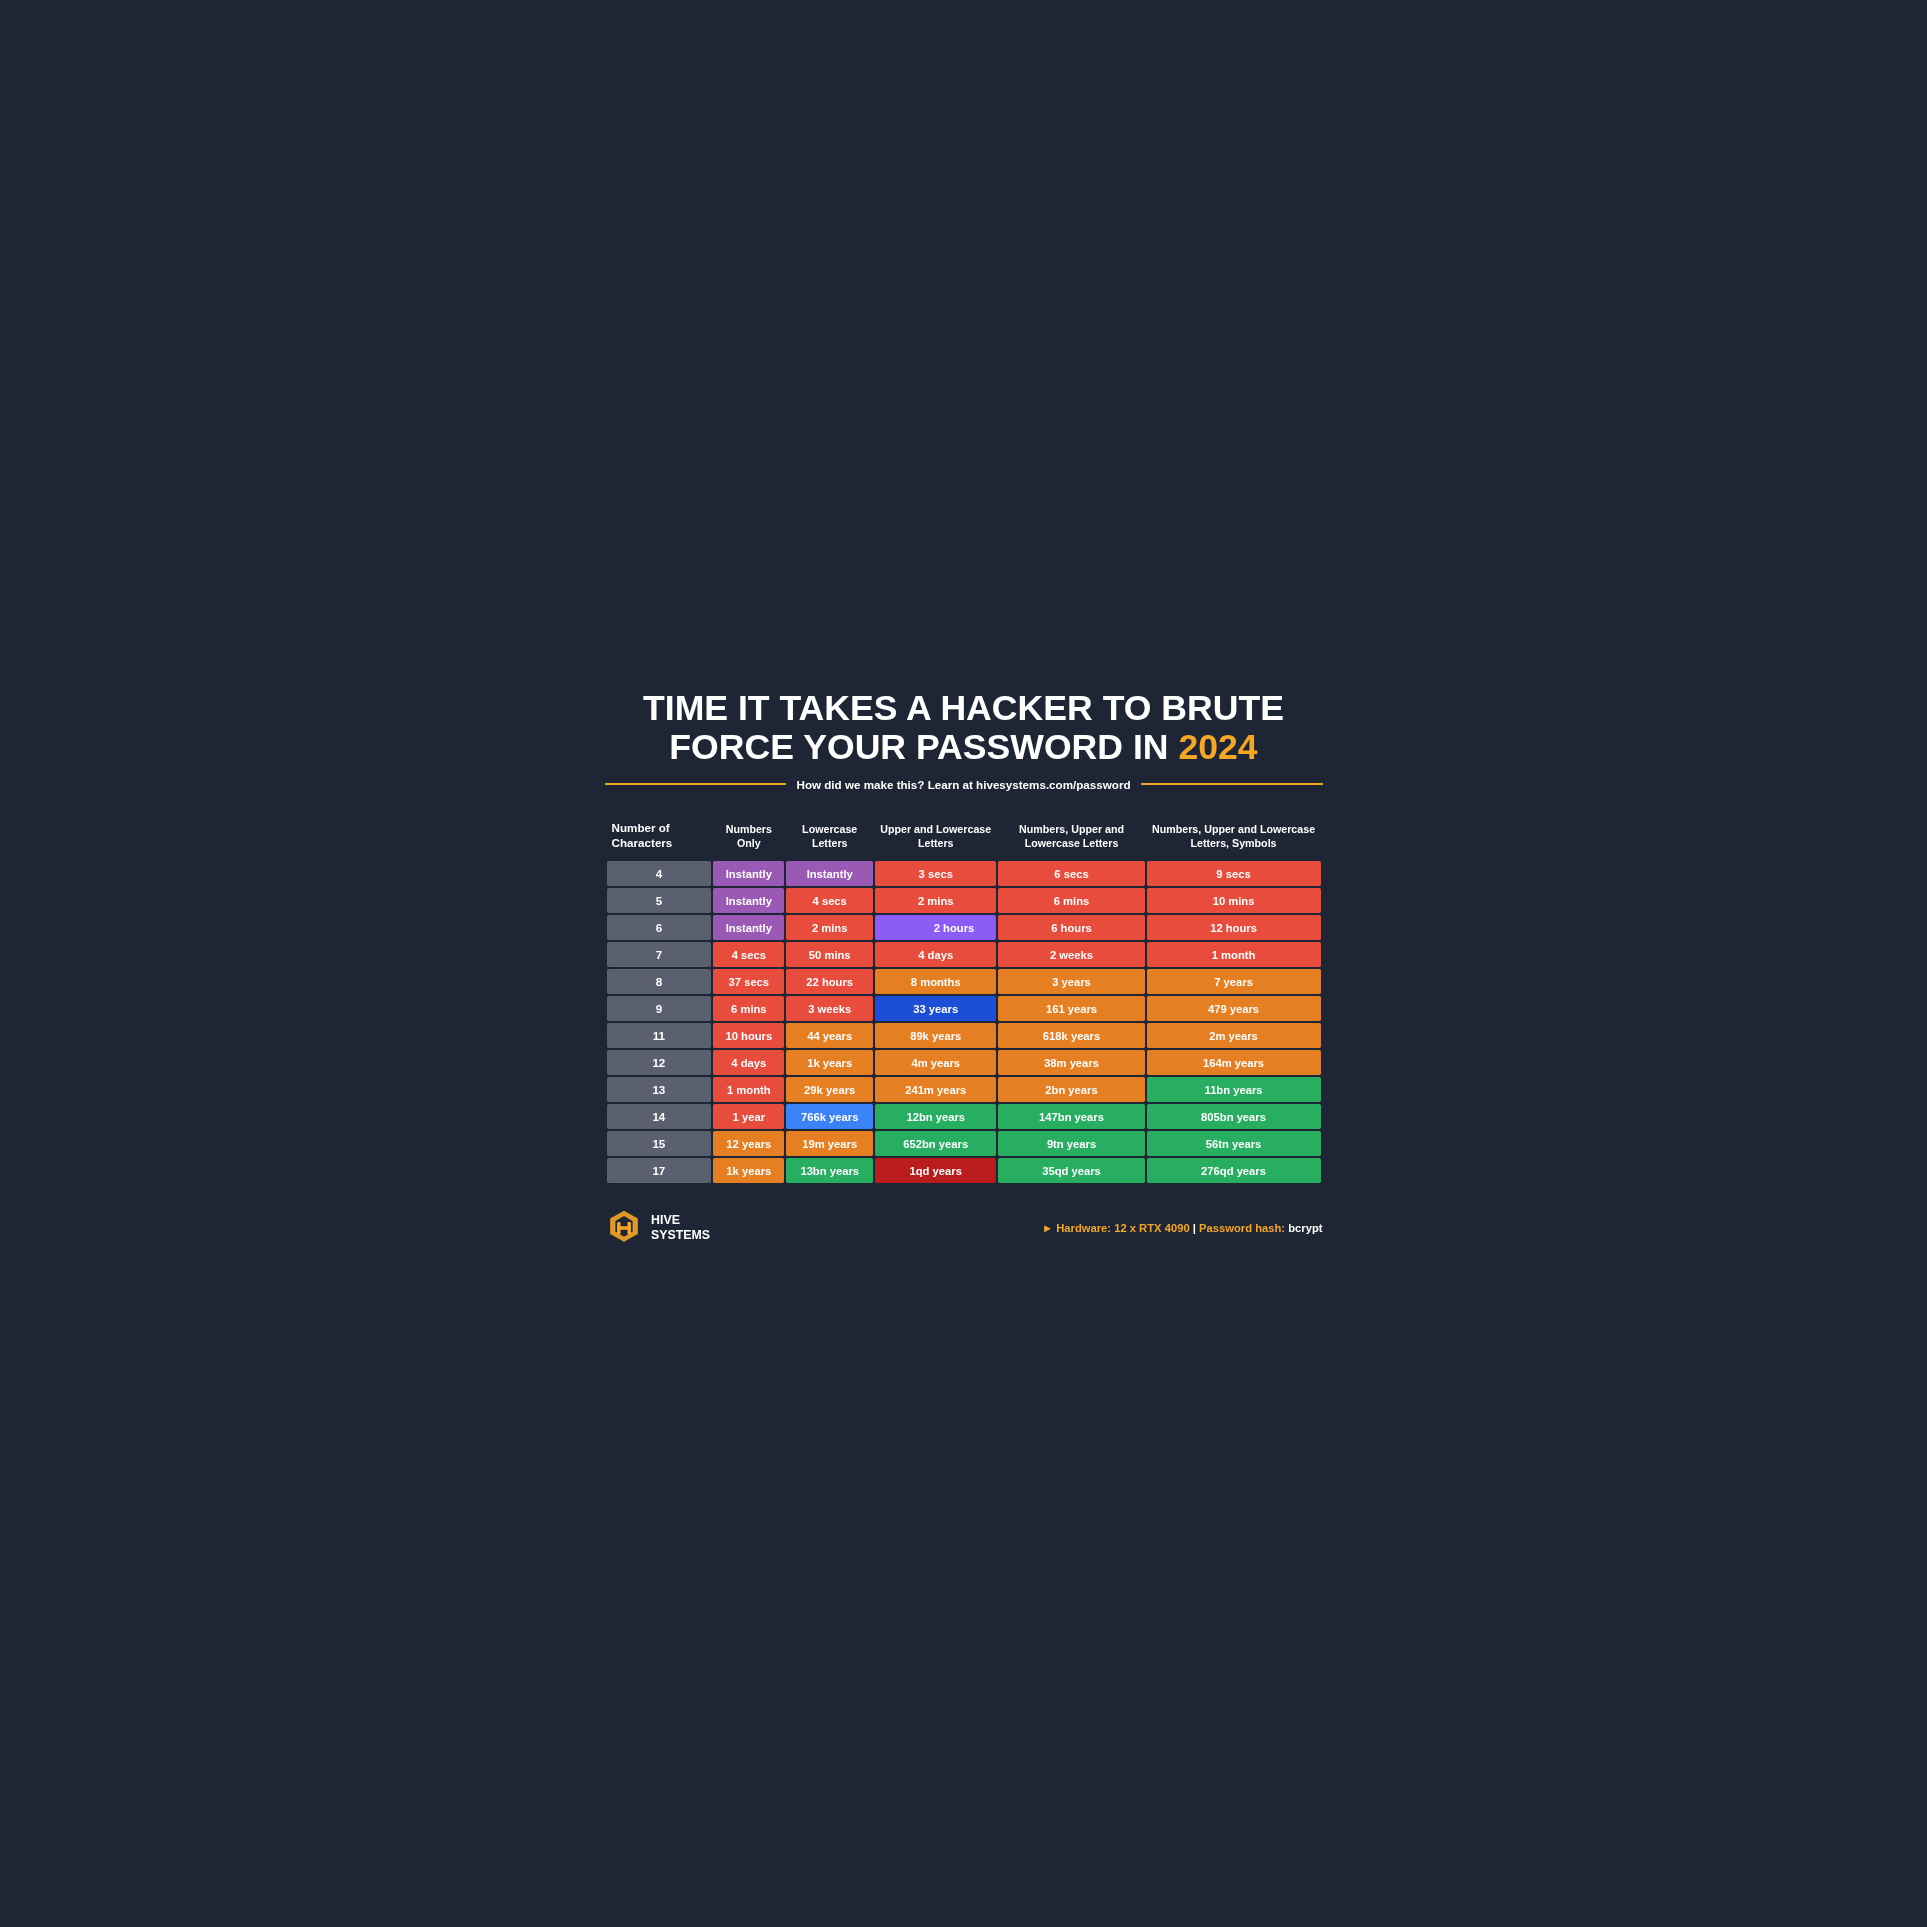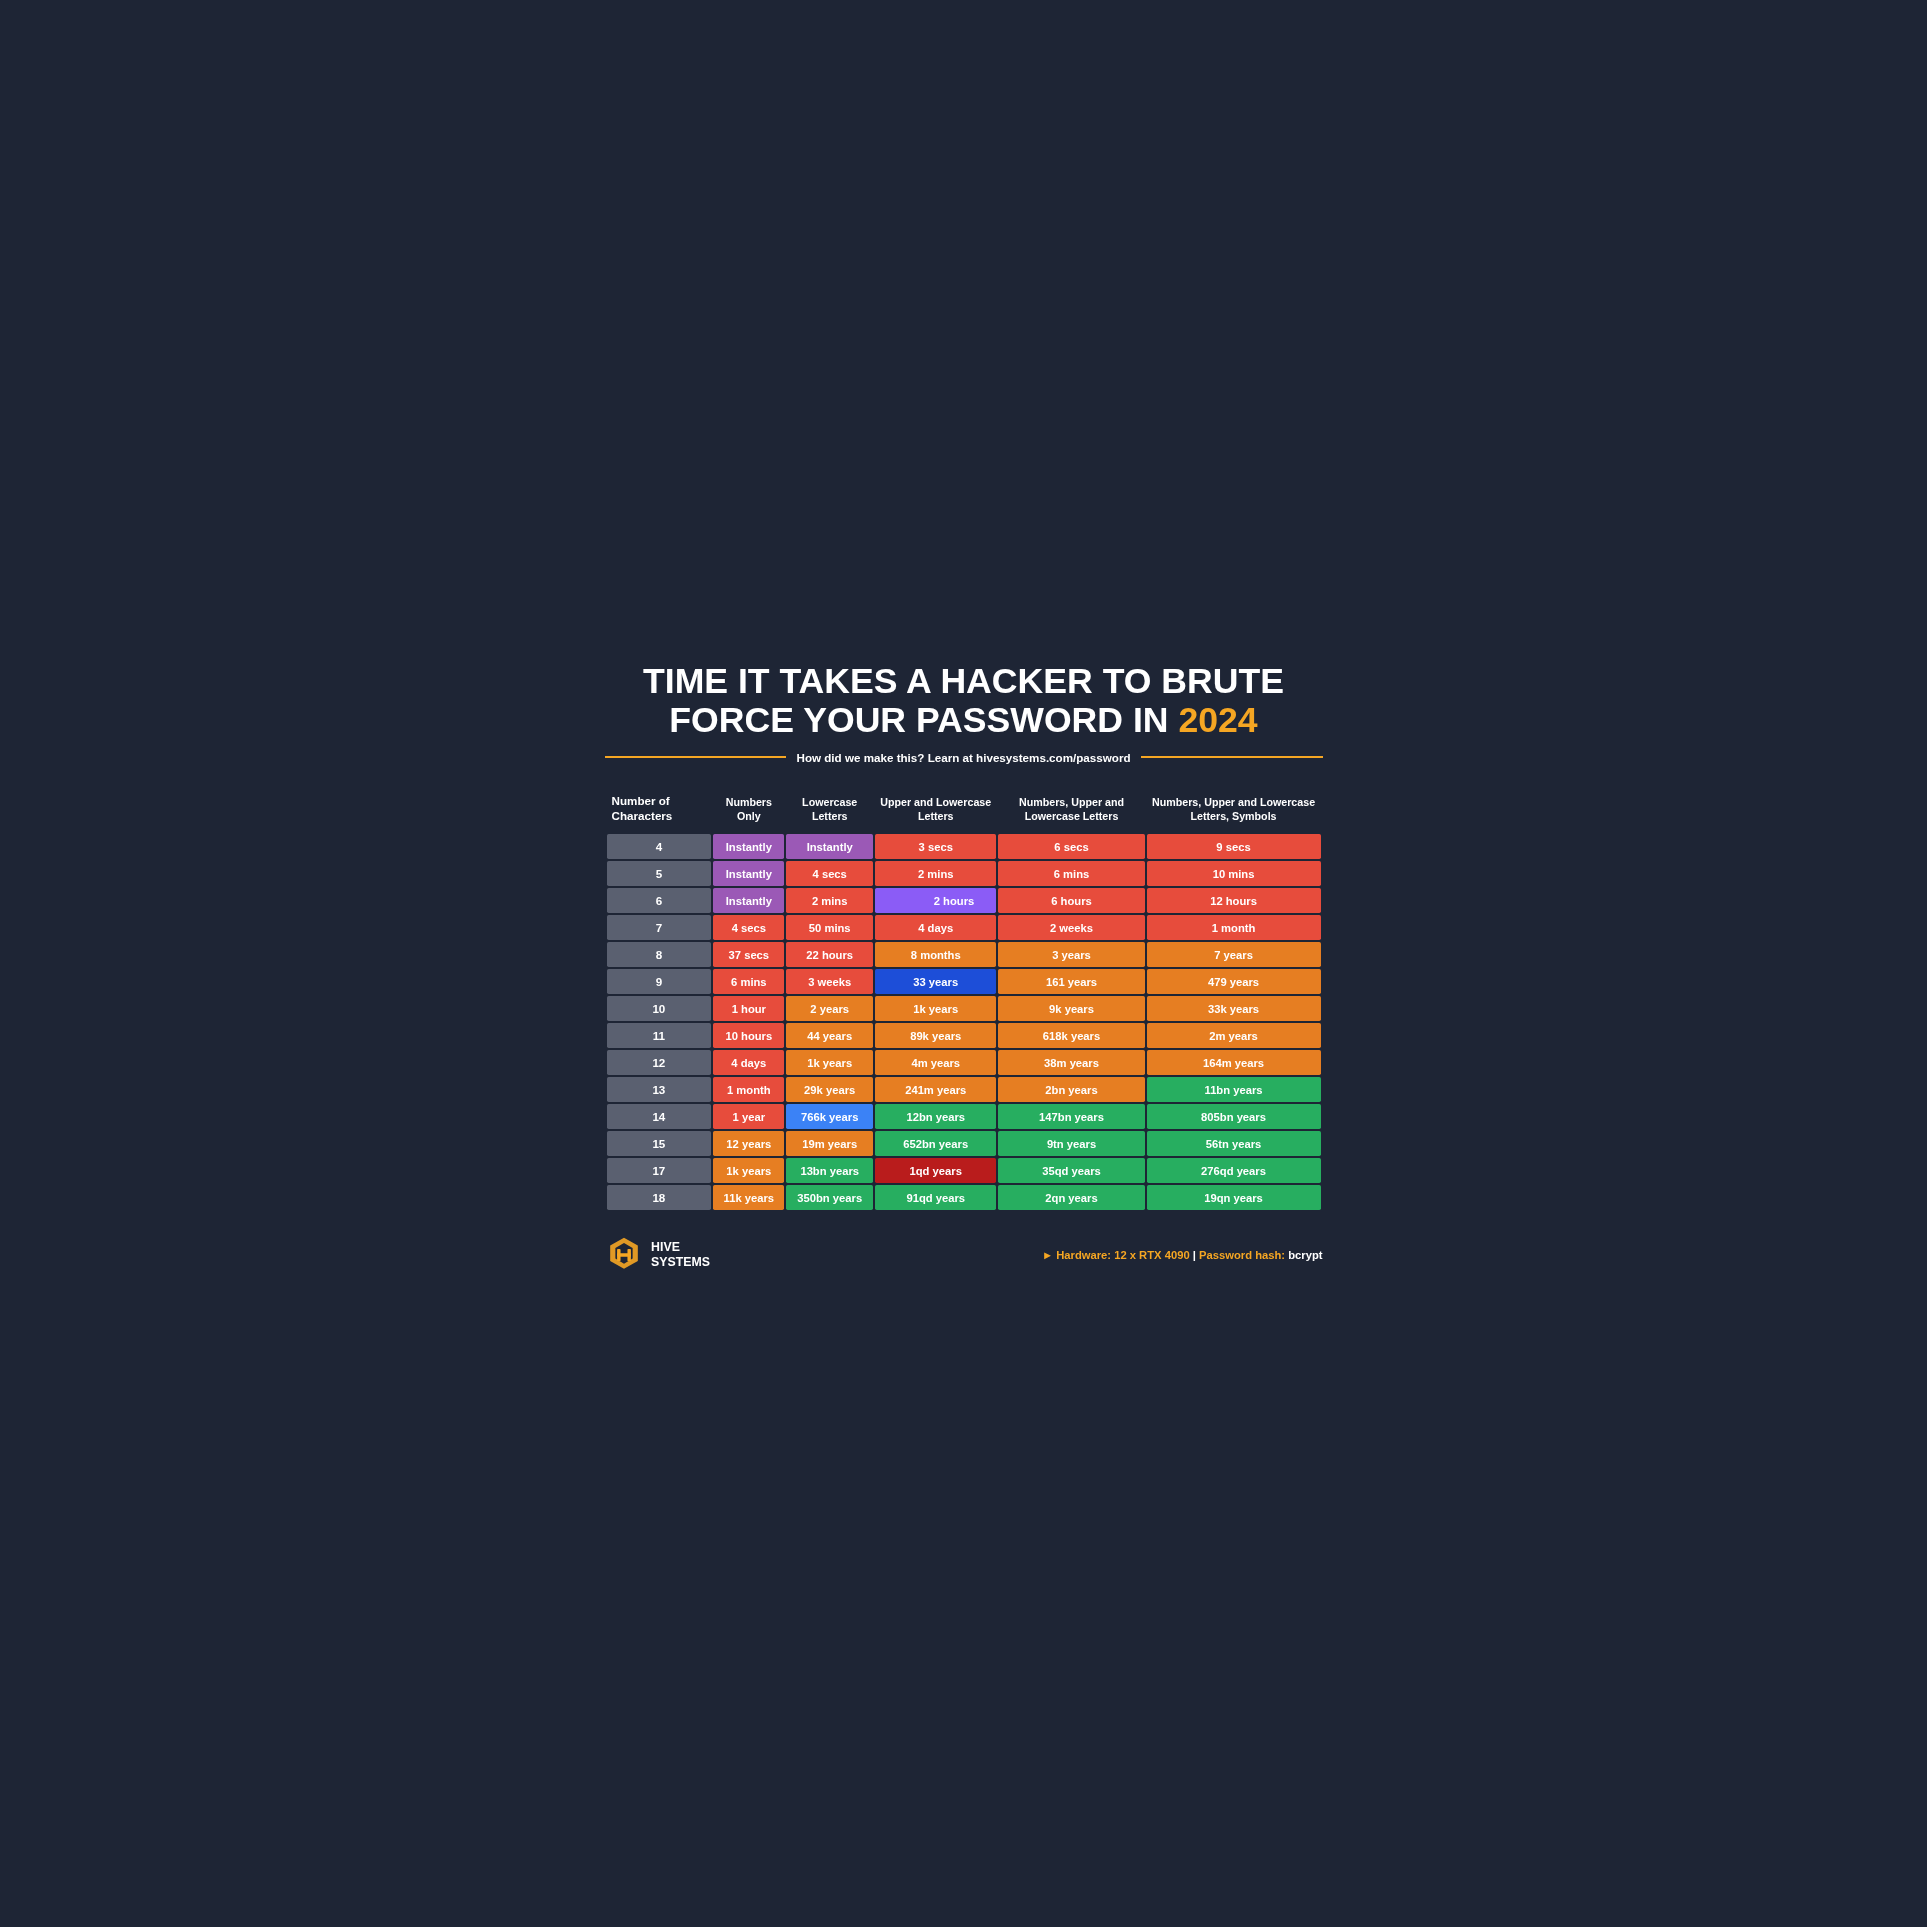--- a/index.html
+++ b/index.html
@@ -193,28 +193,20 @@
         </tr>
         <tr>
           <td class="row-num">9</td>
           <td style="background: rgb(231, 76, 60);">6 mins</td>
           <td style="background: rgb(231, 76, 60);">3 weeks</td>
           <td style="background: #1d4ed8;">33 years</td>
           <td style="background: rgb(230, 126, 34);">161 years</td>
           <td style="background: rgb(230, 126, 34);">479 years</td>
         </tr>
         <tr>
-          <td class="row-num">10</td>
-          <td style="background: rgb(231, 76, 60);">1 hour</td>
-          <td style="background: rgb(230, 126, 34);">2 years</td>
-          <td style="background: rgb(230, 126, 34);">1k years</td>
-          <td style="background: rgb(230, 126, 34);">9k years</td>
-          <td style="background: rgb(230, 126, 34);">33k years</td>
-        </tr>
-        <tr>
           <td class="row-num">11</td>
           <td style="background: rgb(231, 76, 60);">10 hours</td>
           <td style="background: rgb(230, 126, 34);">44 years</td>
           <td style="background: rgb(230, 126, 34);">89k years</td>
           <td style="background: rgb(230, 126, 34);">618k years</td>
           <td style="background: rgb(230, 126, 34);">2m years</td>
         </tr>
         <tr>
           <td class="row-num">12</td>
           <td style="background: rgb(231, 76, 60);">4 days</td>
@@ -247,28 +239,20 @@
           <td style="background: rgb(39, 174, 96);">9tn years</td>
           <td style="background: rgb(39, 174, 96);">56tn years</td>
         </tr>
         <tr>
           <td class="row-num">17</td>
           <td style="background: rgb(230, 126, 34);">1k years</td>
           <td style="background: rgb(39, 174, 96);">13bn years</td>
           <td style="background: #b91c1c;">1qd years</td>
           <td style="background: rgb(39, 174, 96);">35qd years</td>
           <td style="background: rgb(39, 174, 96);">276qd years</td>
-        </tr>
-        <tr>
-          <td class="row-num">18</td>
-          <td style="background: rgb(230, 126, 34);">11k years</td>
-          <td style="background: rgb(39, 174, 96);">350bn years</td>
-          <td style="background: rgb(39, 174, 96);">91qd years</td>
-          <td style="background: rgb(39, 174, 96);">2qn years</td>
-          <td style="background: rgb(39, 174, 96);">19qn years</td>
         </tr>
       </tbody>
   </table>
 
   <div class="footer">
     <div class="logo">
       <svg class="logo-icon" viewBox="0 0 44 44" xmlns="http://www.w3.org/2000/svg">
 
         <polygon points="22,2 38,11 38,29 22,38 6,29 6,11" fill="#f5a623" opacity="0.9"></polygon>
         <polygon points="22,8 32,14 32,26 22,32 12,26 12,14" fill="#1e2535"></polygon>

